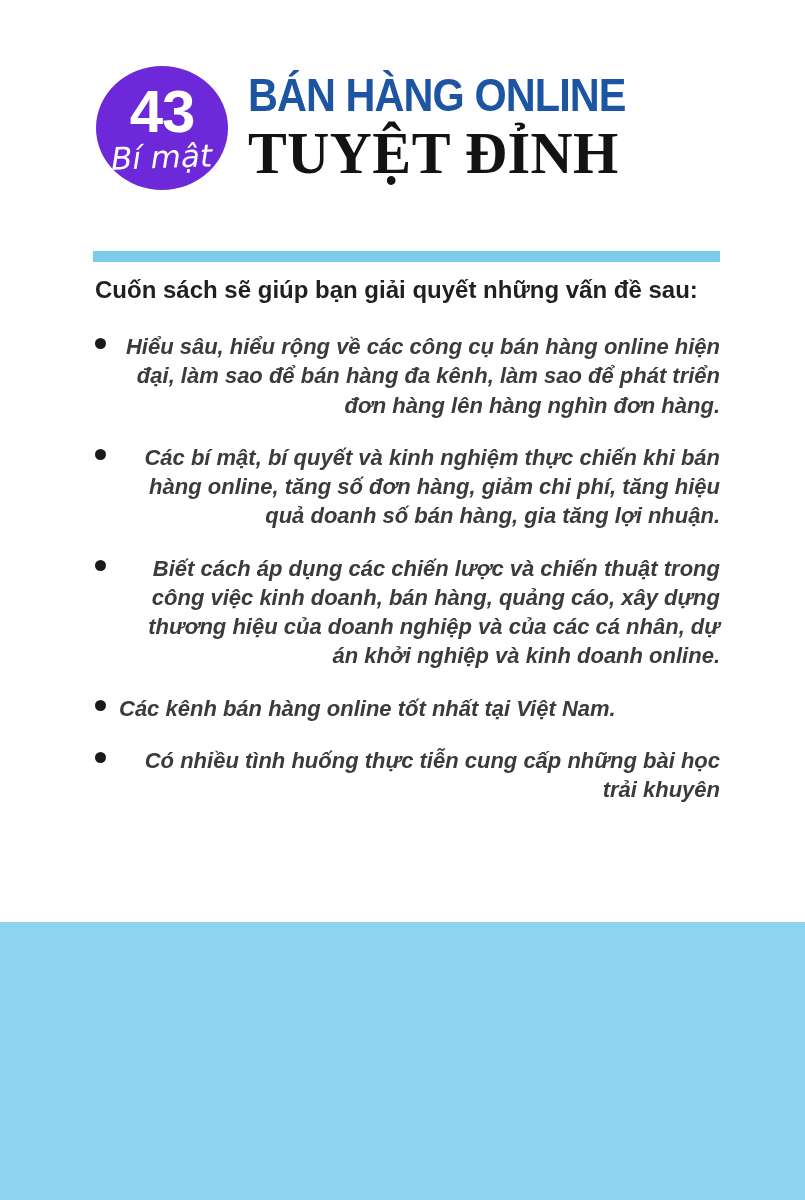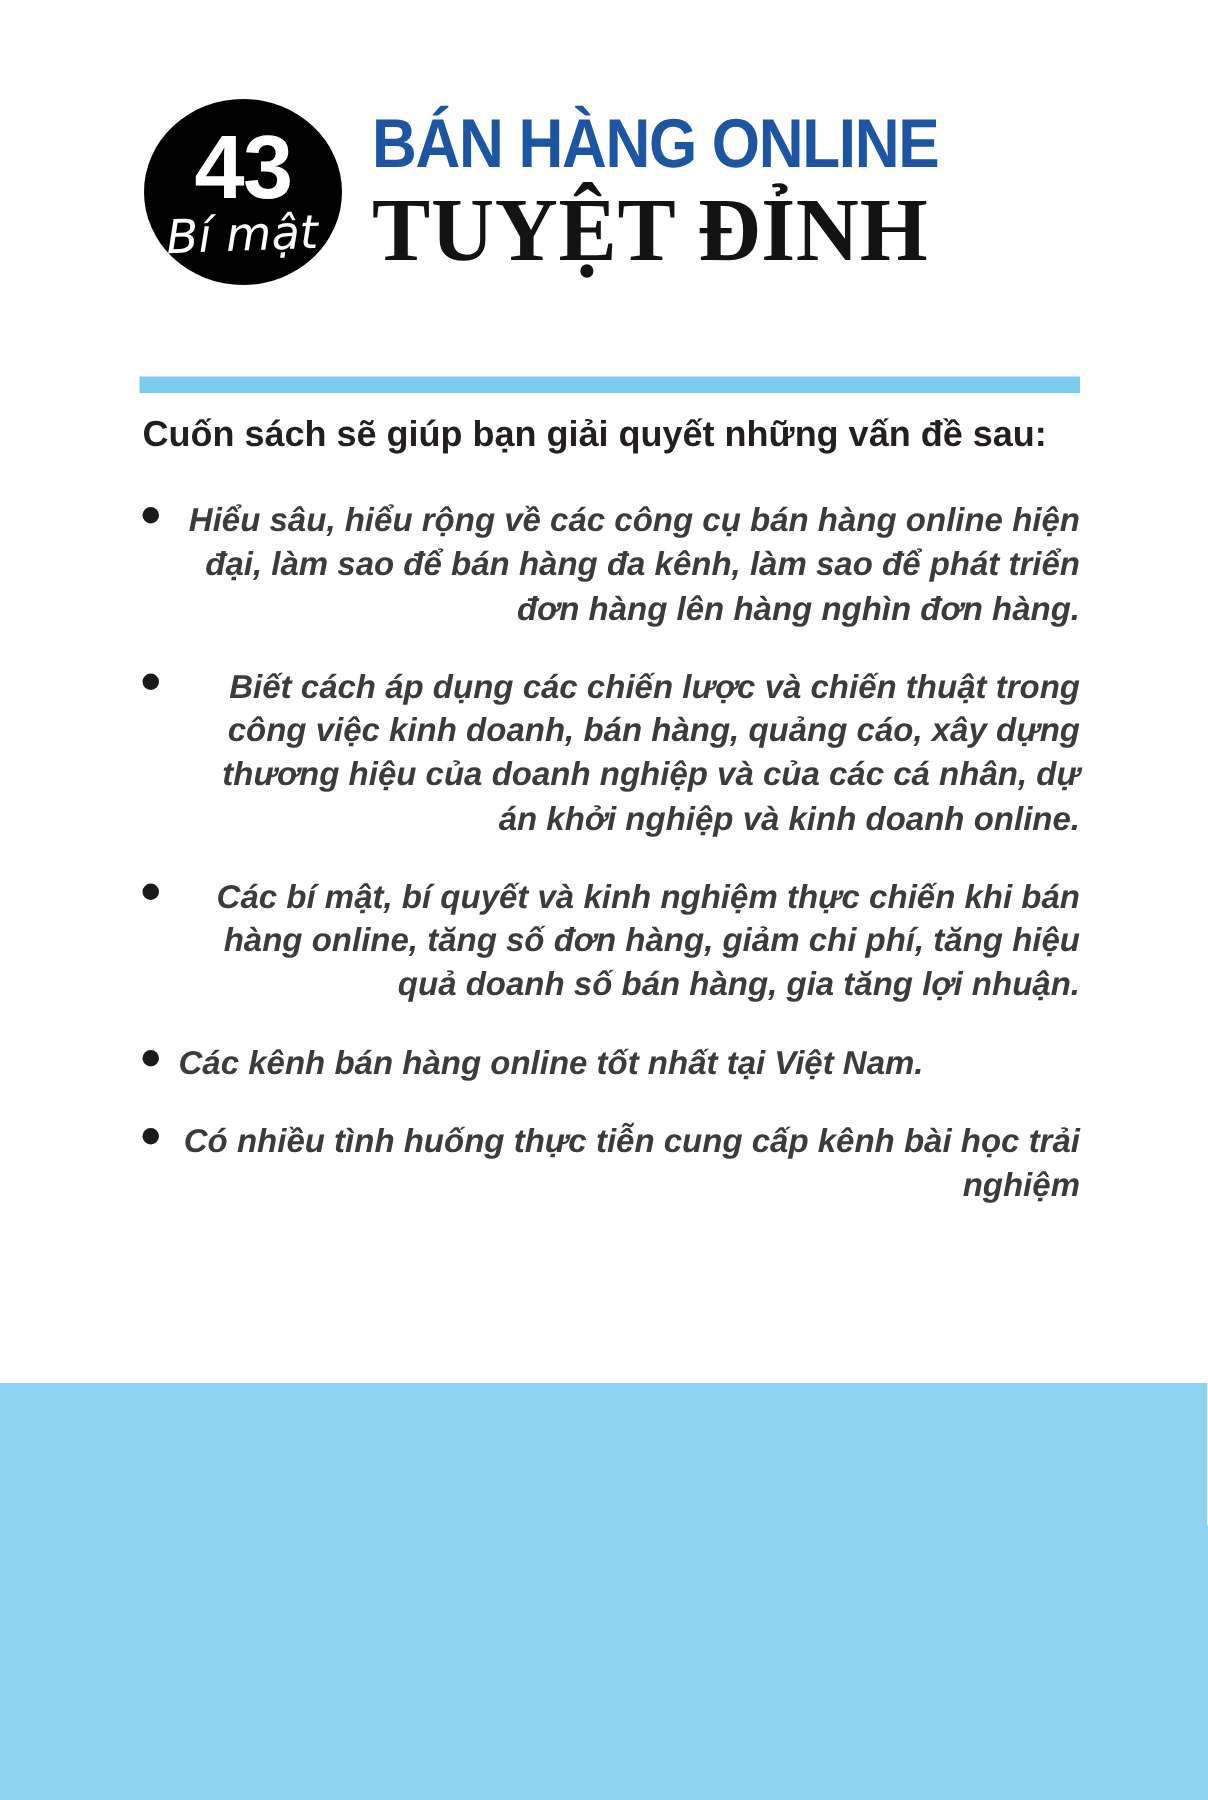--- a/index.html
+++ b/index.html
@@ -4,21 +4,21 @@
 <style>
   html,body{margin:0;padding:0;}
   .page{
     position:relative; width:805px; height:1200px; overflow:hidden;
     background:#ffffff; font-family:"Liberation Sans", sans-serif; color:#231f20;
   }
 
   
   .badge{
     position:absolute; left:96px; top:66px; width:132px; height:124px;
-    background:#000000; border-radius:50%;
+    background:#6d28d9; border-radius:50%;
     display:flex; flex-direction:column; align-items:center; justify-content:center;
   }
   .badge-number{
     color:#fff; font-weight:bold; font-size:60px; line-height:0.95; letter-spacing:-1px;
   }
   .badge-label{
     color:#fff; font-family:"DejaVu Sans", sans-serif; font-style:italic;
     font-size:31px; line-height:1; transform:rotate(-2deg); margin-top:2px;
   }
   .title-block{ position:absolute; left:248px; top:72px; }
@@ -77,33 +77,33 @@
 
   <div class="intro-heading">Cuốn sách sẽ giúp bạn giải quyết những vấn đề sau:</div>
 
   <ul class="bullet-list">
     <li class="bullet-item">
       <span class="bullet-dot"></span>
       <span>Hiểu sâu, hiểu rộng về các công cụ bán hàng online hiện đại, làm sao để bán hàng đa kênh, làm sao để phát triển đơn hàng lên hàng nghìn đơn hàng.</span>
     </li>
     <li class="bullet-item">
       <span class="bullet-dot"></span>
-      <span>Biết cách áp dụng các chiến lược và chiến thuật trong công việc kinh doanh, bán hàng, quảng cáo, xây dựng thương hiệu của doanh nghiệp và của các cá nhân, dự án khởi nghiệp và kinh doanh online.</span>
+      <span>Các bí mật, bí quyết và kinh nghiệm thực chiến khi bán hàng online, tăng số đơn hàng, giảm chi phí, tăng hiệu quả doanh số bán hàng, gia tăng lợi nhuận.</span>
     </li>
     <li class="bullet-item">
       <span class="bullet-dot"></span>
-      <span>Các bí mật, bí quyết và kinh nghiệm thực chiến khi bán hàng online, tăng số đơn hàng, giảm chi phí, tăng hiệu quả doanh số bán hàng, gia tăng lợi nhuận.</span>
+      <span>Biết cách áp dụng các chiến lược và chiến thuật trong công việc kinh doanh, bán hàng, quảng cáo, xây dựng thương hiệu của doanh nghiệp và của các cá nhân, dự án khởi nghiệp và kinh doanh online.</span>
     </li>
     <li class="bullet-item">
       <span class="bullet-dot"></span>
       <span>Các kênh bán hàng online tốt nhất tại Việt Nam.</span>
     </li>
     <li class="bullet-item">
       <span class="bullet-dot"></span>
-      <span>Có nhiều tình huống thực tiễn cung cấp kênh bài học trải nghiệm</span>
+      <span>Có nhiều tình huống thực tiễn cung cấp những bài học trải khuyên</span>
     </li>
   </ul>
 
   <div class="footer-bg">
     
   </div>
 
 </div>
 
 </body></html>

